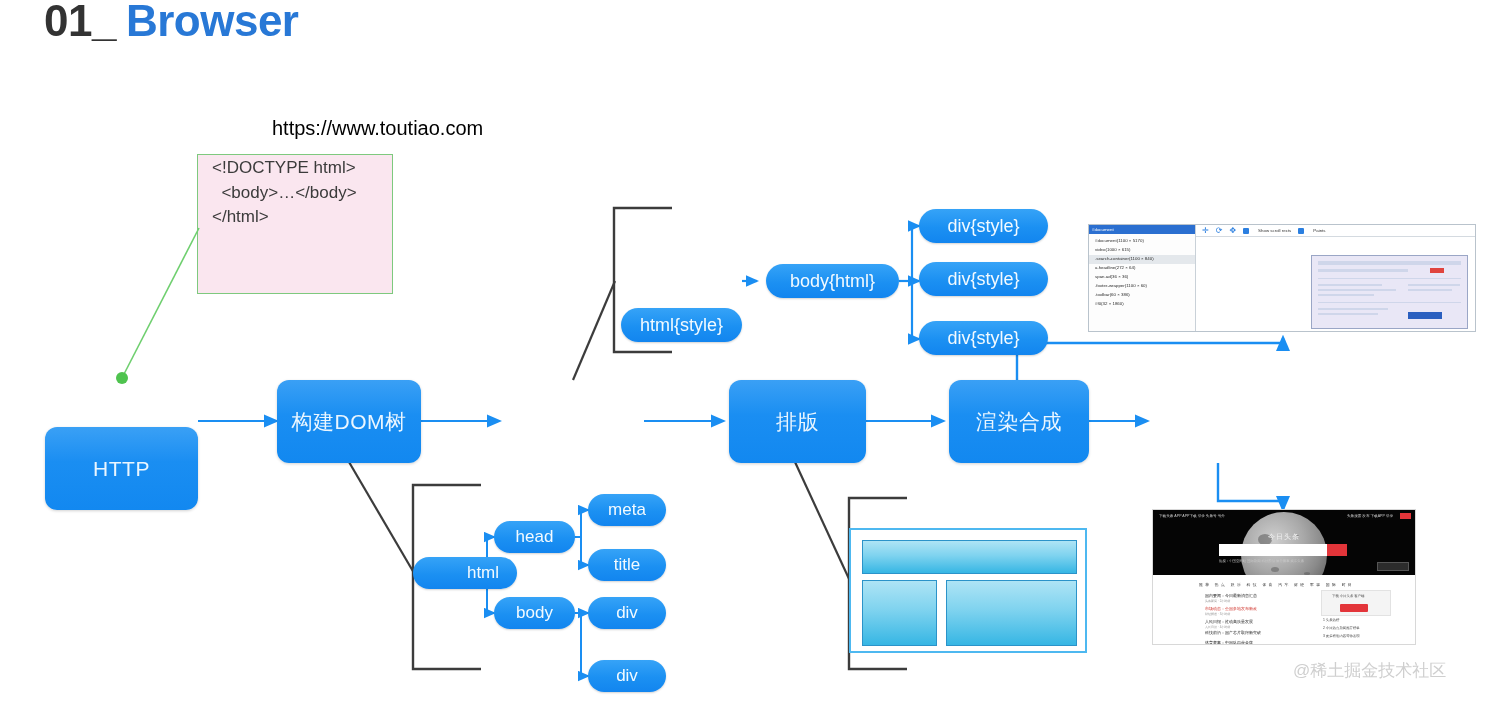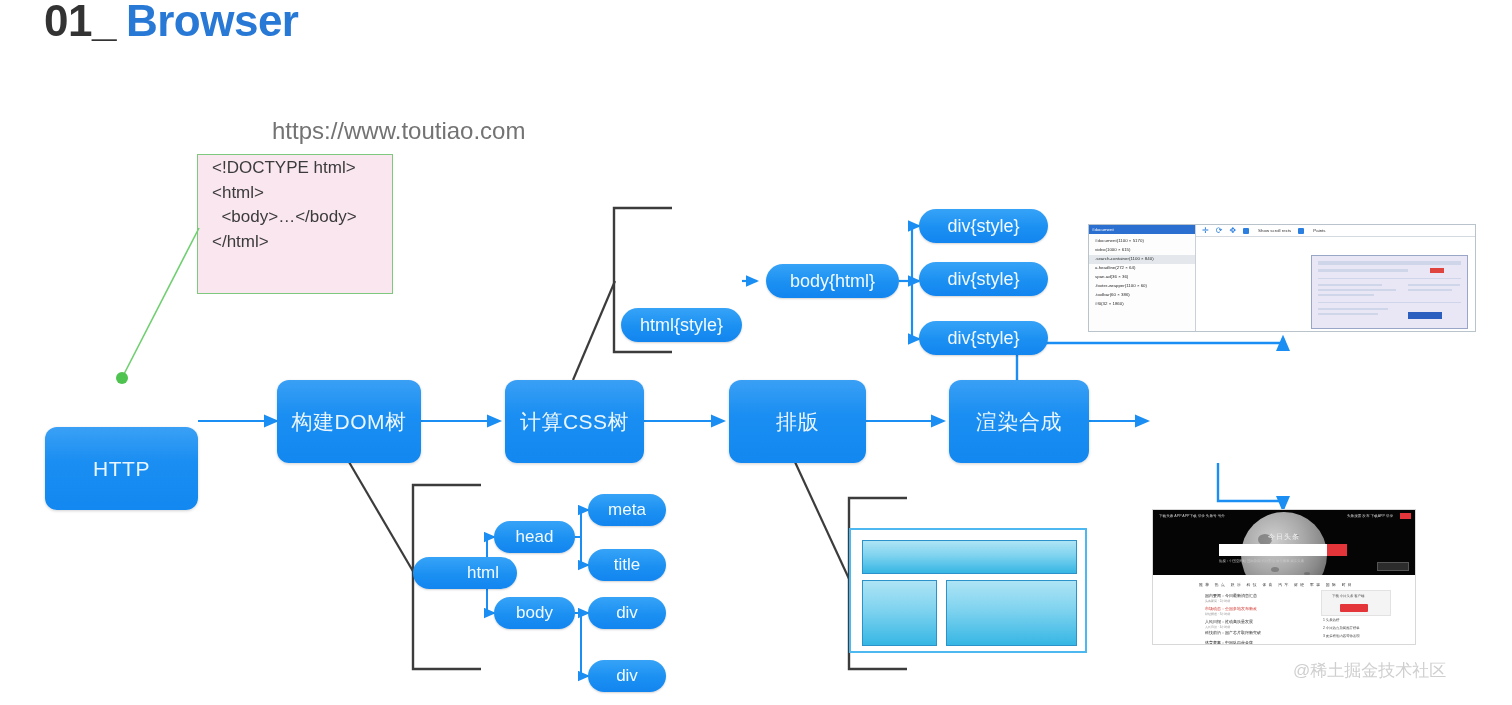--- a/index.html
+++ b/index.html
@@ -11,21 +11,21 @@
     position:relative;
   }
   #stage{position:absolute;left:0;top:0;width:1512px;height:705px;}
 
   
   .title{position:absolute;left:44px;top:-4px;font-size:44px;font-weight:700;letter-spacing:-0.5px;white-space:nowrap;}
   .title .num{color:#333333;}
   .title .word{color:#2878d6;margin-left:10px;}
 
   
-  .url{position:absolute;left:272px;top:117px;font-size:24px;color:#737373;white-space:nowrap;}
+  .url{position:absolute;left:272px;top:117px;font-size:20px;color:#000000;white-space:nowrap;}
 
   
   .codebox{
     position:absolute;left:197px;top:154px;width:196px;height:140px;
     background:#fae6ef;border:1.5px solid #7ec97e;
     box-sizing:border-box;padding:1px 0 0 14px;
   }
   .codebox .line{font-size:17px;color:#3b3b3b;line-height:24.5px;white-space:pre;}
 
   
@@ -112,21 +112,20 @@
 <div id="stage">
 
   <div class="title">
     <span class="num">01_</span><span class="word">Browser</span>
   </div>
 
   <div class="url">https://www.toutiao.com</div>
 
   <div class="codebox">
     <div class="line">&lt;!DOCTYPE html&gt;</div>
-    <div class="line">&lt;html&gt;</div>
     <div class="line">  &lt;body&gt;…&lt;/body&gt;</div>
     <div class="line">&lt;/html&gt;</div>
   </div>
 
   <svg class="overlay" viewBox="0 0 1512 705">
     <defs>
       <marker id="ah" markerWidth="7" markerHeight="7" refX="5.6" refY="3" orient="auto">
         <path d="M0,0 L7,3 L0,6 z" fill="#1a8ef2"></path>
       </marker>
       <marker id="ahs" markerWidth="6" markerHeight="6" refX="5" refY="2.6" orient="auto">
@@ -173,21 +172,20 @@
     <path d="M912,281 L919,281" stroke="#1a8ef2" stroke-width="2.2" marker-end="url(#ahs)"></path>
     <path d="M912,339 L919,339" stroke="#1a8ef2" stroke-width="2.2" marker-end="url(#ahs)"></path>
 
     <path d="M1017,380 L1017,343 L1283,343 L1283,338" fill="none" stroke="#1a8ef2" stroke-width="2.4" marker-end="url(#ah)"></path>
 
     <path d="M1218,463 L1218,501 L1283,501 L1283,509" fill="none" stroke="#1a8ef2" stroke-width="2.4" marker-end="url(#ah)"></path>
   </svg>
 
   <div class="pbox" style="left:45px;top:380px;width:153px;margin-top:47px;">HTTP</div>
   <div class="pbox" style="left:277px;top:380px;width:144px;">构建DOM树</div>
-  <div class="pbox" style="left:505px;top:380px;width:139px;">计算CSS树</div>
   <div class="pbox" style="left:729px;top:380px;width:137px;">排版</div>
   <div class="pbox" style="left:949px;top:380px;width:140px;">渲染合成</div>
 
   <div class="pill" style="left:413px;top:557px;width:68px;padding-left:36px;">html</div>
   <div class="pill" style="left:494px;top:521px;width:81px;">head</div>
   <div class="pill" style="left:494px;top:597px;width:81px;">body</div>
   <div class="pill" style="left:588px;top:494px;width:78px;">meta</div>
   <div class="pill" style="left:588px;top:549px;width:78px;">title</div>
   <div class="pill" style="left:588px;top:597px;width:78px;">div</div>
   <div class="pill" style="left:588px;top:660px;width:78px;">div</div>

